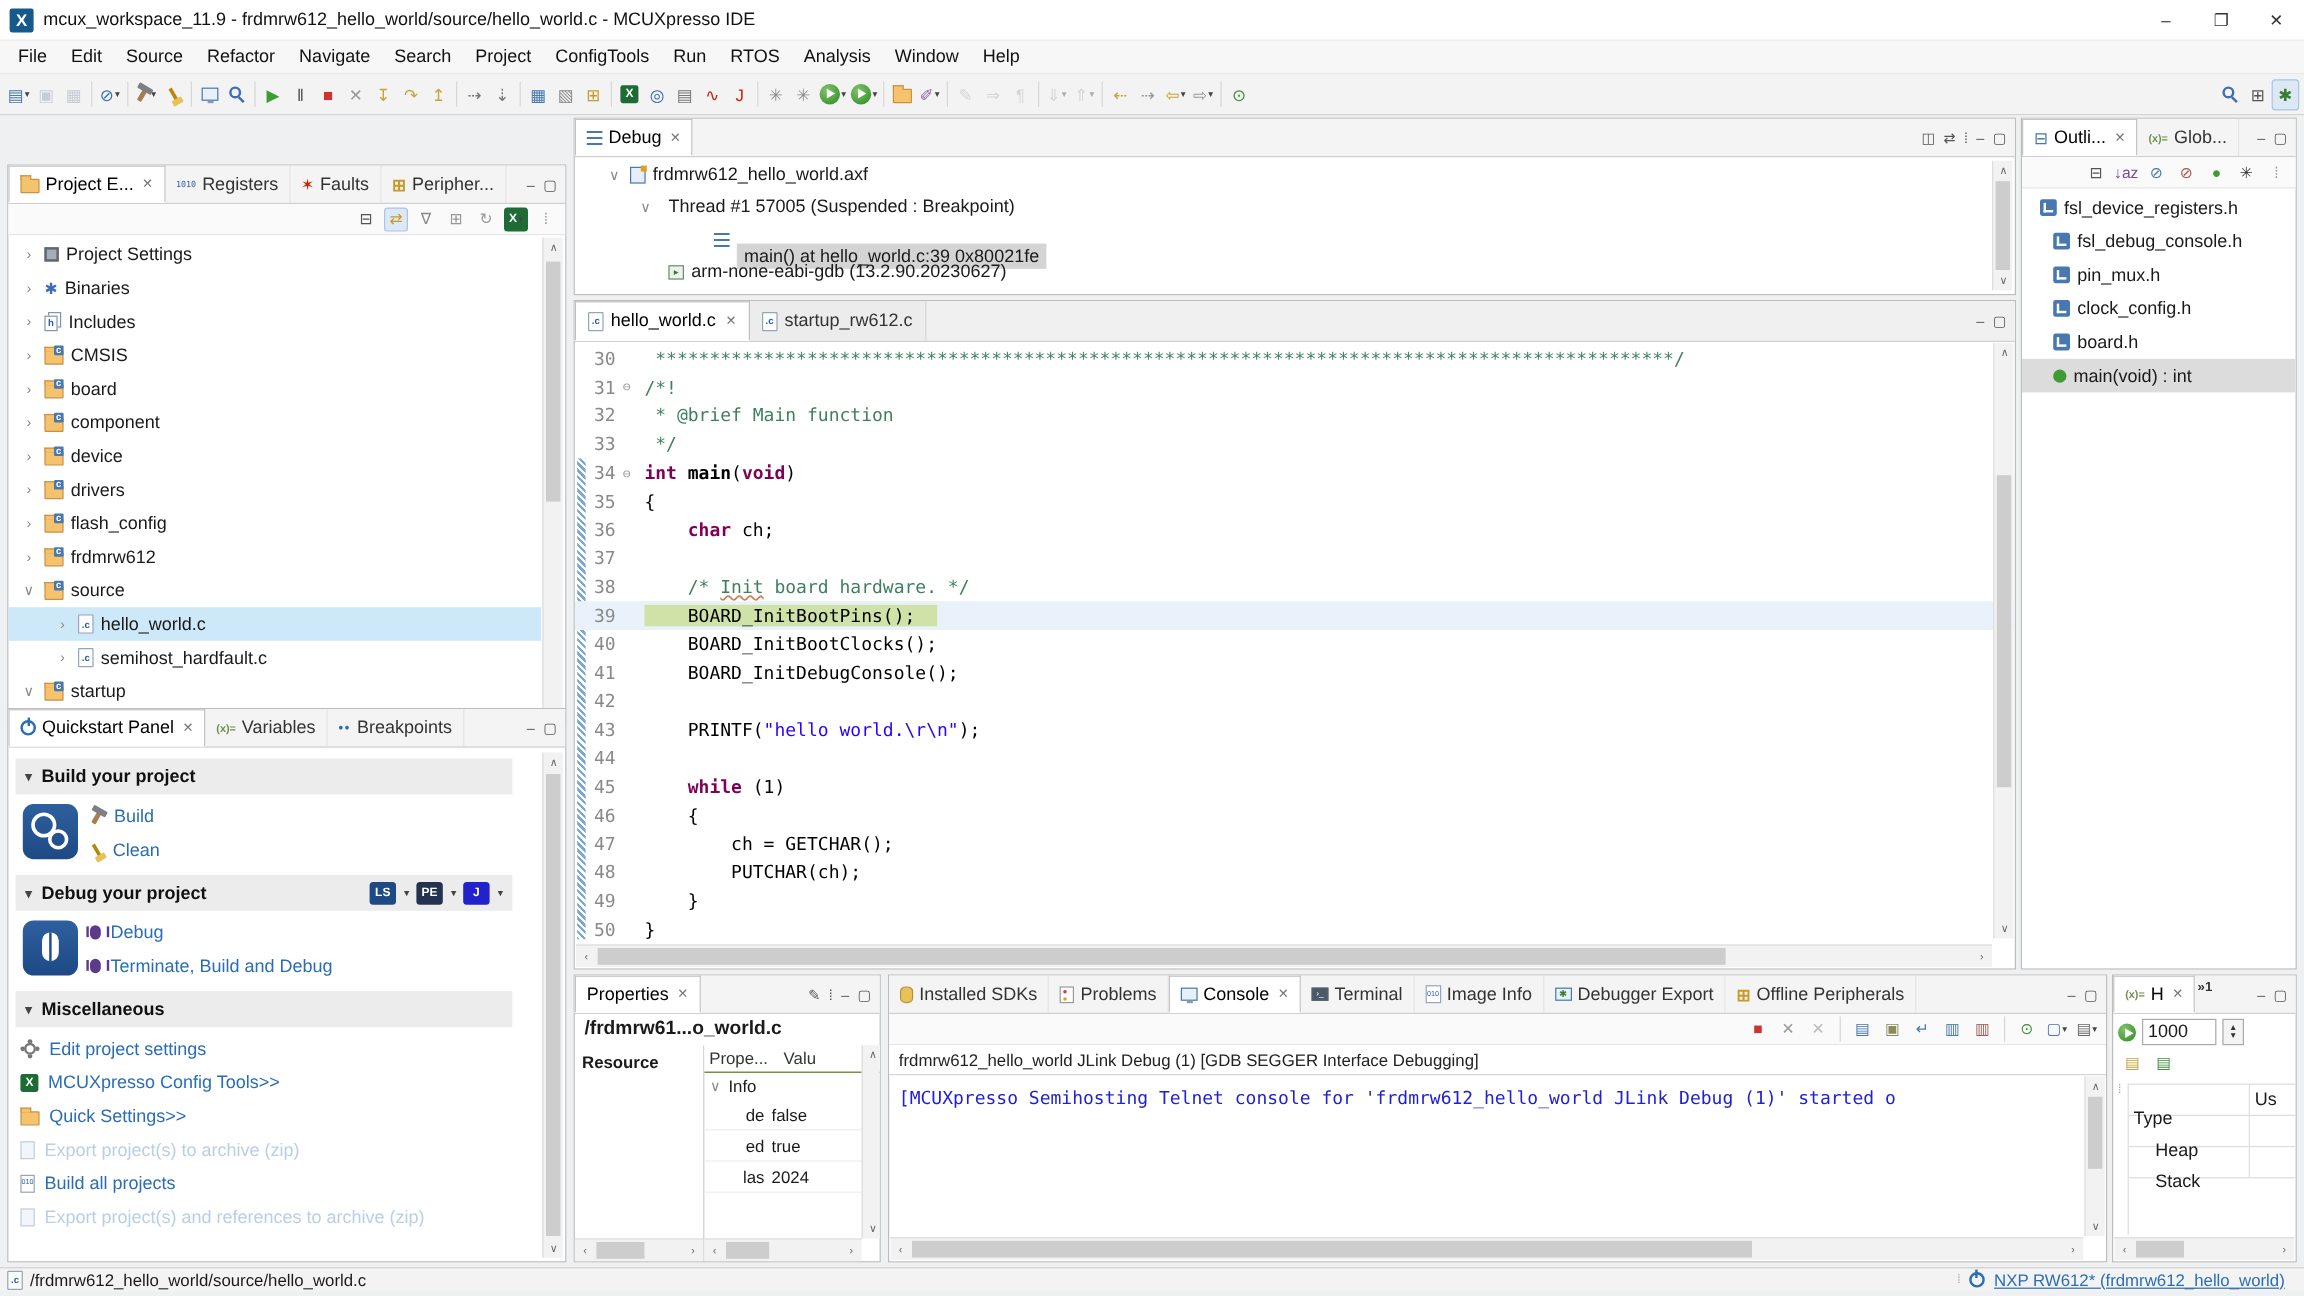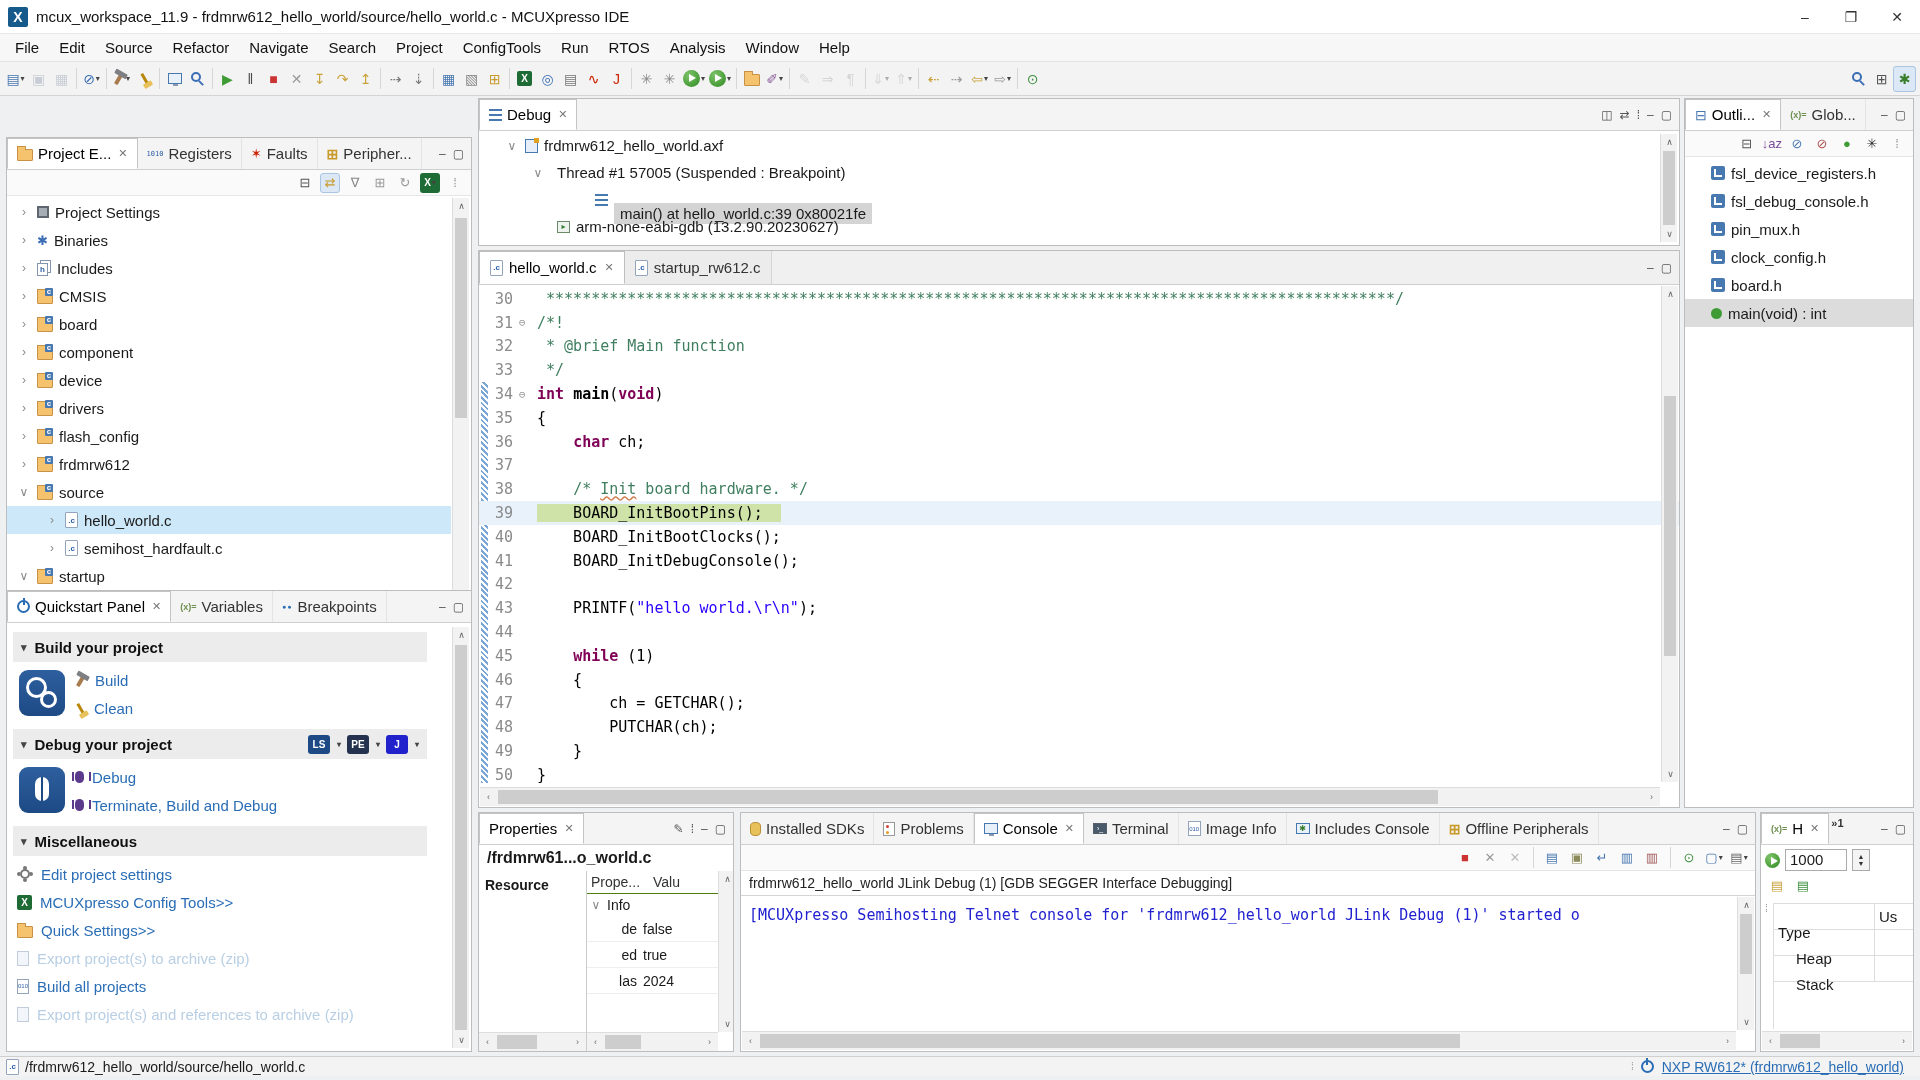--- a/index.html
+++ b/index.html
@@ -866,21 +866,21 @@
       <div class="ptab">
         <span class="ic ic-terminal"></span>
         <span>Terminal</span>
       </div>
       <div class="ptab">
         <span class="ic ic-imginfo"></span>
         <span>Image Info</span>
       </div>
       <div class="ptab">
         <span class="ic ic-dbgcon"></span>
-        <span>Includes Console</span>
+        <span>Debugger Export</span>
       </div>
       <div class="ptab">
         <span class="ic ic-periph"></span>
         <span>Offline Peripherals</span>
       </div>
       <div class="pcorner">
         <span class="cbtn">–</span>
         <span class="cbtn">▢</span>
       </div>
     </div>
@@ -1022,21 +1022,21 @@
         <span style="color: rgb(63, 156, 53); font-size: 13px;">●</span>
       </span>
       <span class="pti">
         <span style="color: rgb(51, 51, 51); font-size: 13px;">✳</span>
       </span>
       <span class="pti">
         <span style="color: rgb(153, 153, 153); font-size: 13px;">⁞</span>
       </span>
     </div>
   <div id="out-list" style="position:absolute; top:60px; left:0; right:0; bottom:0; overflow:hidden;">
-      <div class="trow" style="padding-left: 26px; align-items: center;">
+      <div class="trow" style="padding-left: 15px; align-items: center;">
         <span class="ic ic-include"></span>
         <span class="lbl">fsl_device_registers.h</span>
       </div>
       <div class="trow" style="padding-left: 26px;">
         <span class="ic ic-include"></span>
         <span class="lbl">fsl_debug_console.h</span>
       </div>
       <div class="trow" style="padding-left: 26px;">
         <span class="ic ic-include"></span>
         <span class="lbl">pin_mux.h</span>

